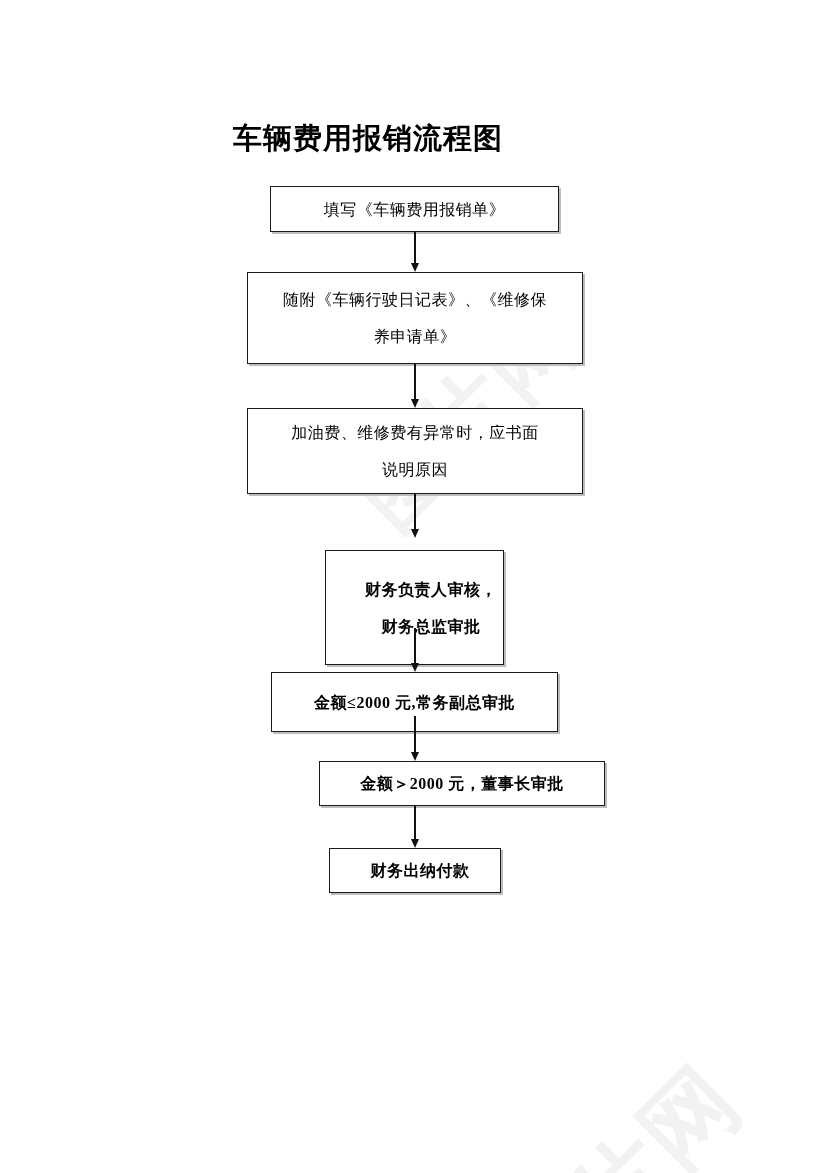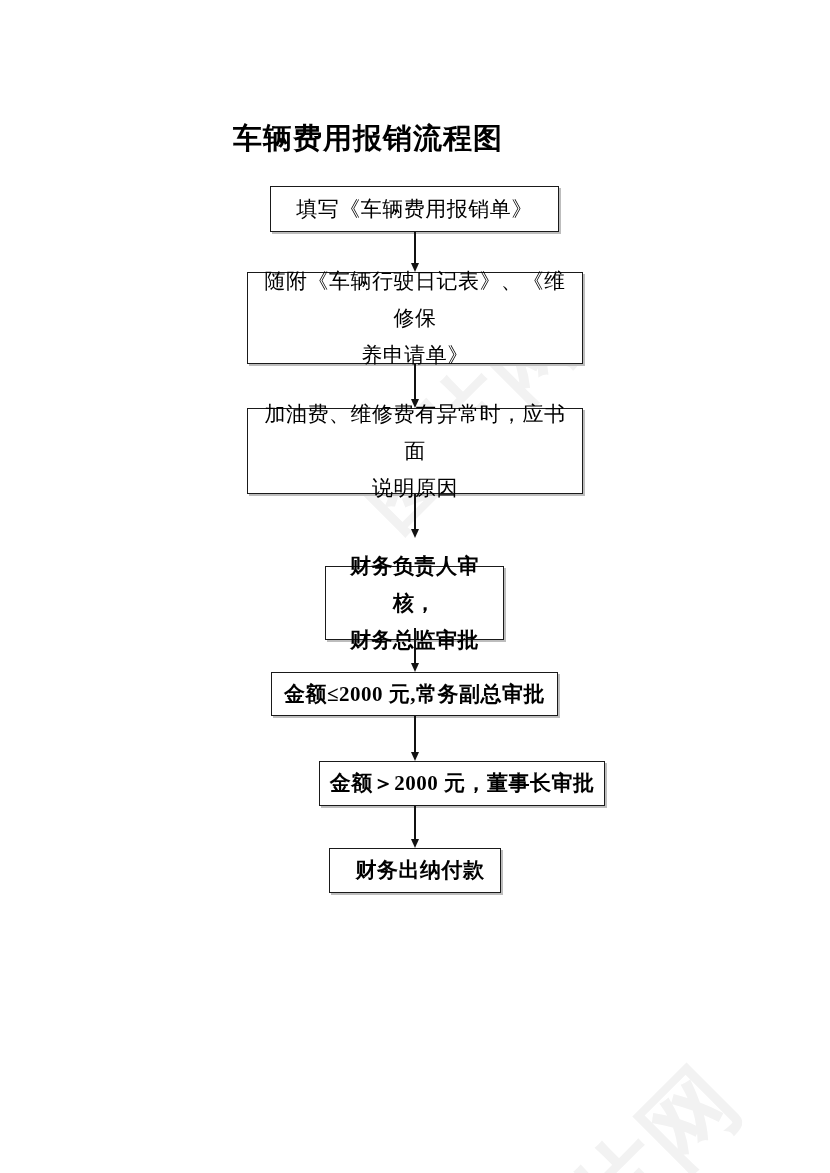--- a/index.html
+++ b/index.html
@@ -83,36 +83,36 @@
     background: #ffffff;
     border: 1.5px solid #1a1a1a;
     box-shadow: 2px 2px 0 0 #bdbdbd;
     display: flex;
     align-items: center;
     justify-content: center;
     text-align: center;
   }
   .node-text {
     font-family: "Liberation Serif", "DejaVu Serif", serif;
-    font-size: 21px;
+    font-size: 16px;
     line-height: 37px;
     letter-spacing: 0.5px;
     padding: 0 6px;
     white-space: pre-line;
   }
   .node-text.bold {
     font-weight: 700;
   }
 
   
   #node-0 { left: 270px; top: 186px; width: 289px; height: 46px; }
   #node-1 { left: 247px; top: 272px; width: 336px; height: 92px; }
   #node-2 { left: 247px; top: 408px; width: 336px; height: 86px; }
-  #node-3 { left: 325px; top: 566px; width: 179px; height: 74px; }
-  #node-4 { left: 271px; top: 672px; width: 287px; height: 44px; }
+  #node-3 { left: 325px; top: 550px; width: 179px; height: 115px; justify-content: flex-end; }
+  #node-4 { left: 271px; top: 672px; width: 287px; height: 60px; }
   #node-5 { left: 272px; top: 761px; width: 286px; height: 45px; margin-left: 47px; }
   #node-6 { left: 329px; top: 848px; width: 172px; height: 45px; padding-left: 10px; }
 
   
   .arrow {
     position: absolute;
     left: 412px;
     width: 6px;
   }
   .arrow .shaft {

